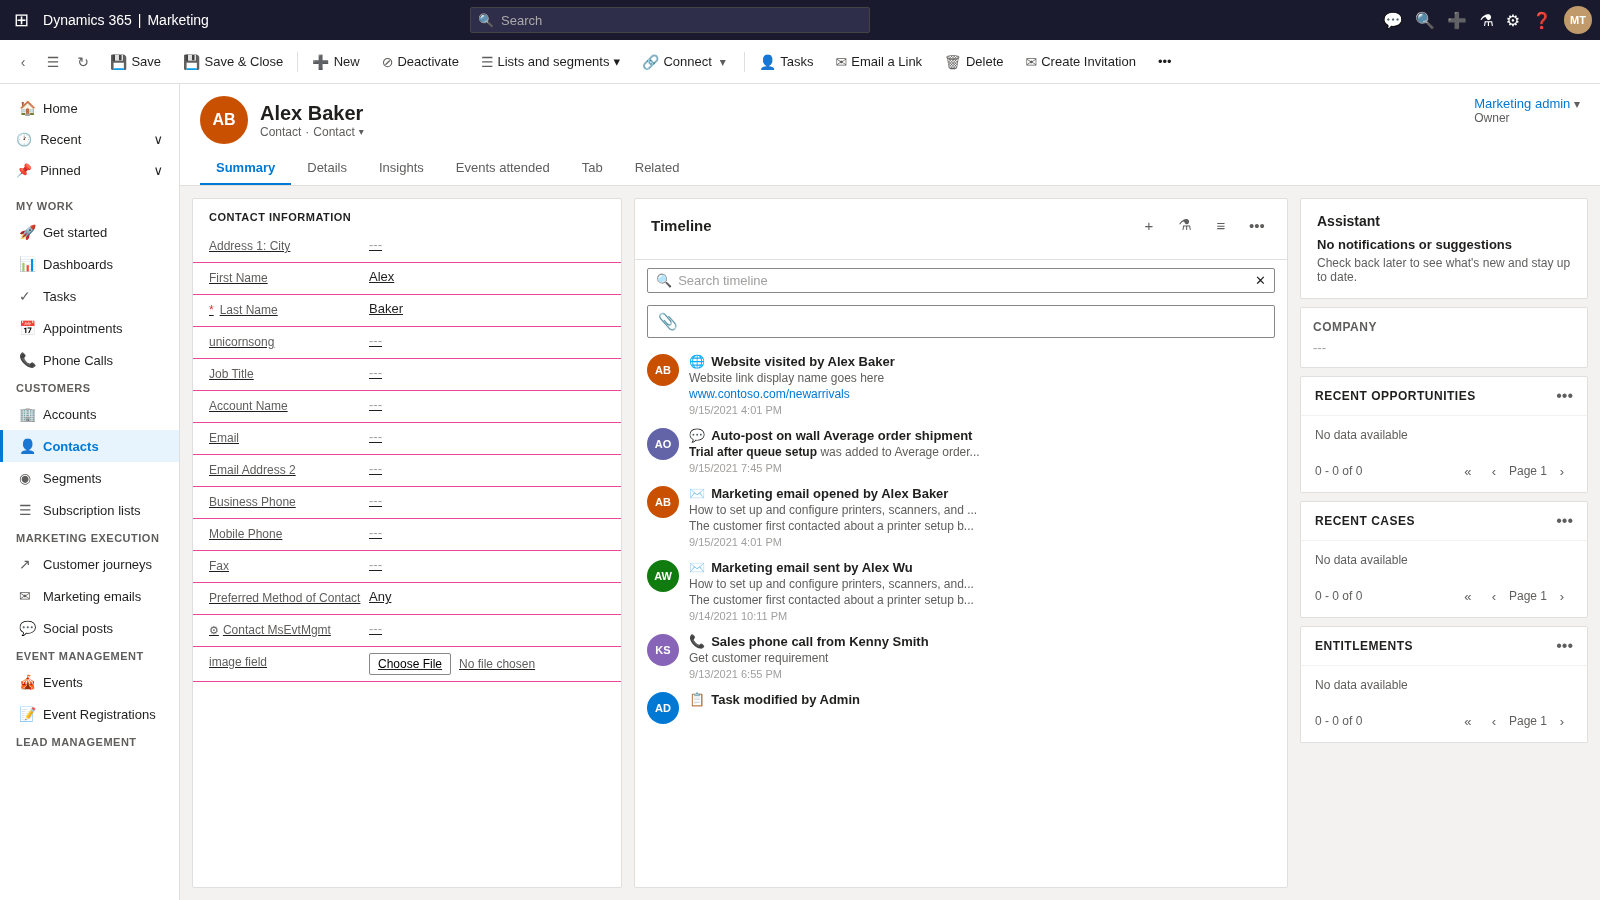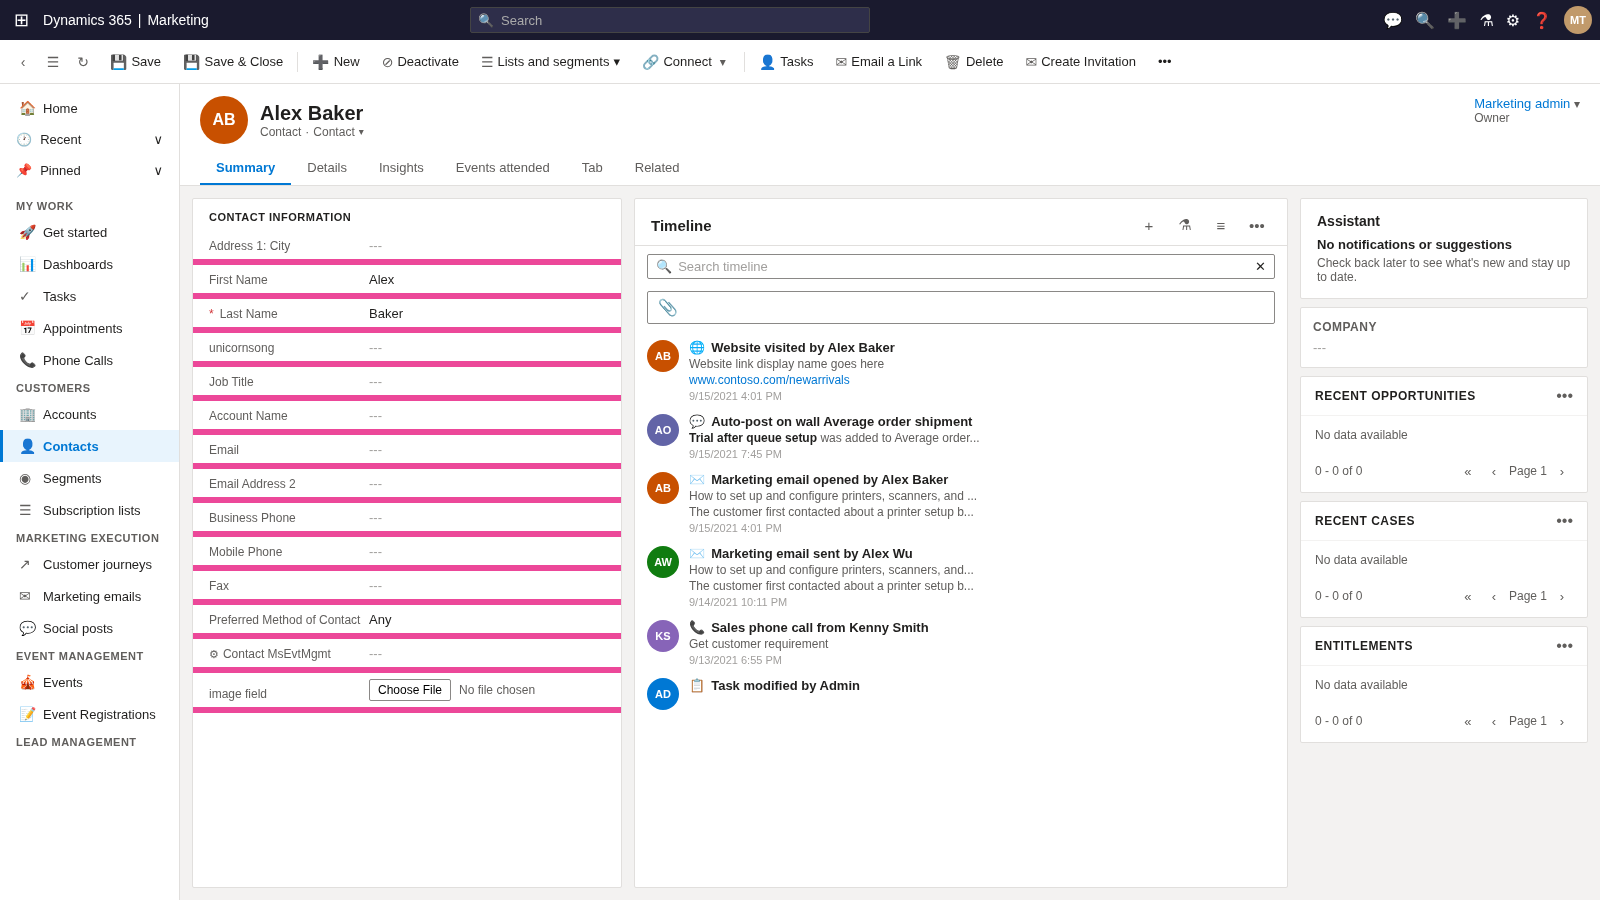--- a/index.html
+++ b/index.html
@@ -59,30 +59,30 @@
     .tabs { display: flex; gap: 0; margin-top: 4px; }
     .tab { padding: 8px 16px; cursor: pointer; font-size: 13px; color: #605e5c; border-bottom: 2px solid transparent; white-space: nowrap; }
     .tab.active { color: #0078d4; border-bottom-color: #0078d4; font-weight: 600; }
 
     
     .body-columns { display: flex; flex: 1; overflow: hidden; gap: 0; padding: 12px; gap: 12px; }
 
     
     .panel-left { width: 430px; flex-shrink: 0; background: #fff; border: 1px solid #e1dfdd; border-radius: 2px; overflow-y: auto; }
     .panel-section-title { font-size: 11px; font-weight: 700; color: #201f1e; padding: 12px 16px 8px; letter-spacing: 0.5px; text-transform: uppercase; }
-    .field-row { display: flex; align-items: flex-end; padding: 6px 16px; border-bottom: 6px solid #ec4899; min-height: 32px; }
+    .field-row { display: flex; align-items: flex-start; padding: 6px 16px; border-bottom: 1px solid #ec4899; min-height: 32px; text-decoration: underline; }
     .field-label { width: 160px; font-size: 12px; color: #605e5c; flex-shrink: 0; padding-top: 2px; display: flex; align-items: center; gap: 4px; }
     .field-value { flex: 1; font-size: 13px; color: #201f1e; }
     .field-value.empty { color: #a19f9d; }
     .file-input-area { display: flex; align-items: center; gap: 8px; }
     .choose-file-btn { padding: 3px 8px; border: 1px solid #8a8886; background: #fff; cursor: pointer; font-size: 12px; border-radius: 2px; }
 
     
     .panel-middle { flex: 1; background: #fff; border: 1px solid #e1dfdd; border-radius: 2px; display: flex; flex-direction: column; overflow: hidden; }
-    .timeline-header { display: flex; align-items: center; justify-content: space-between; padding: 12px 16px 6px; border-bottom: 1px solid #e1dfdd; flex-shrink: 0; }
+    .timeline-header { display: flex; align-items: center; justify-content: space-between; padding: 12px 16px 20px; border-bottom: 1px solid #e1dfdd; flex-shrink: 0; }
     .timeline-title { font-size: 15px; font-weight: 600; color: #201f1e; }
     .timeline-actions { display: flex; align-items: center; gap: 8px; }
     .timeline-action-btn { width: 28px; height: 28px; border: none; background: transparent; cursor: pointer; display: flex; align-items: center; justify-content: center; font-size: 15px; color: #605e5c; border-radius: 2px; }
     .timeline-search { margin: 8px 12px; border: 1px solid #8a8886; border-radius: 2px; display: flex; align-items: center; padding: 4px 8px; gap: 6px; flex-shrink: 0; }
     .timeline-search input { border: none; outline: none; flex: 1; font-size: 13px; color: #201f1e; }
     .timeline-search input::placeholder { color: #a19f9d; }
     .timeline-note { margin: 4px 12px 8px; border: 1px solid #8a8886; border-radius: 2px; display: flex; align-items: center; padding: 6px 10px; flex-shrink: 0; }
     .timeline-note input { border: none; outline: none; flex: 1; font-size: 13px; color: #a19f9d; }
     .timeline-note-attach { font-size: 16px; color: #605e5c; cursor: pointer; }
     .timeline-entries { flex: 1; overflow-y: auto; padding: 8px 12px; display: flex; flex-direction: column; gap: 12px; }

